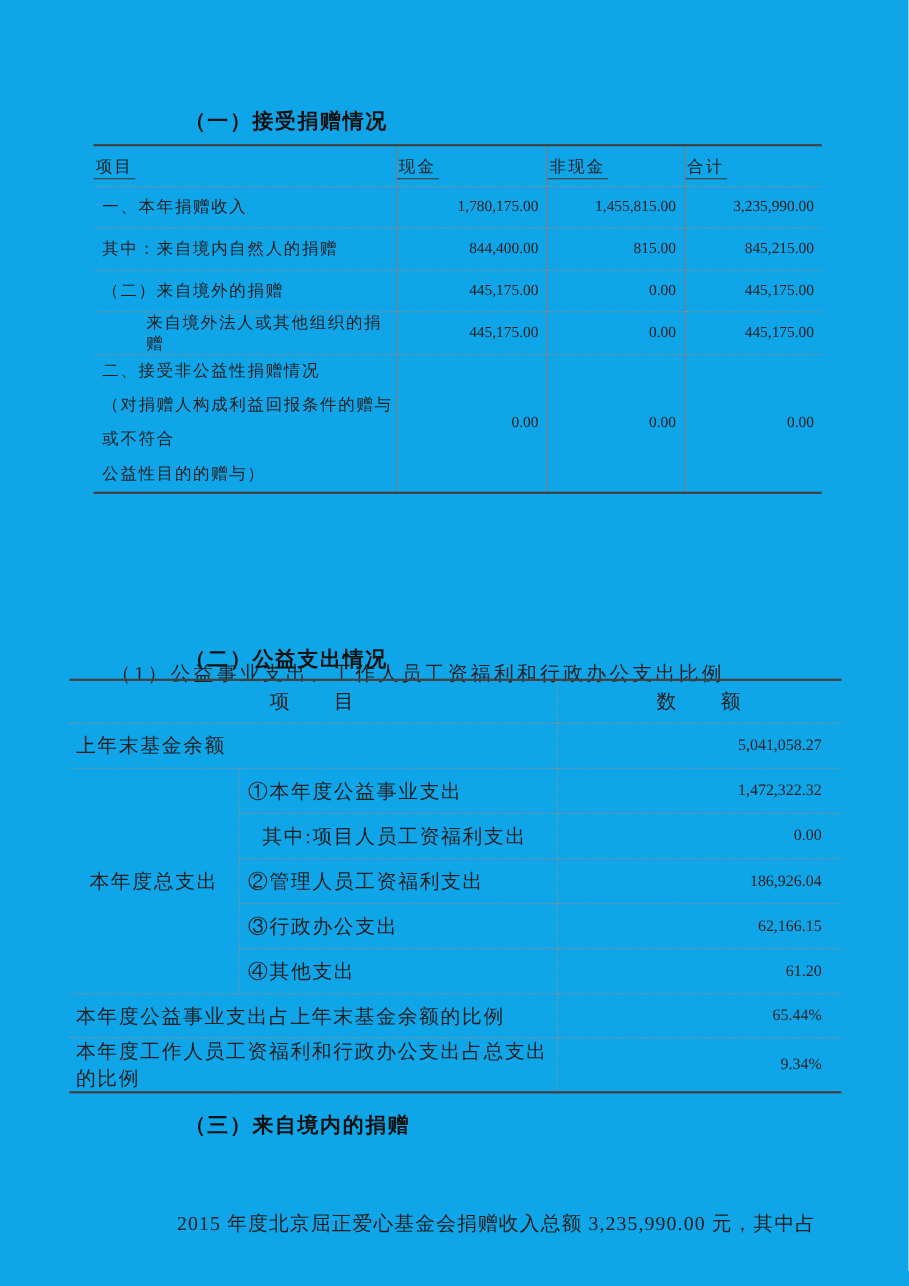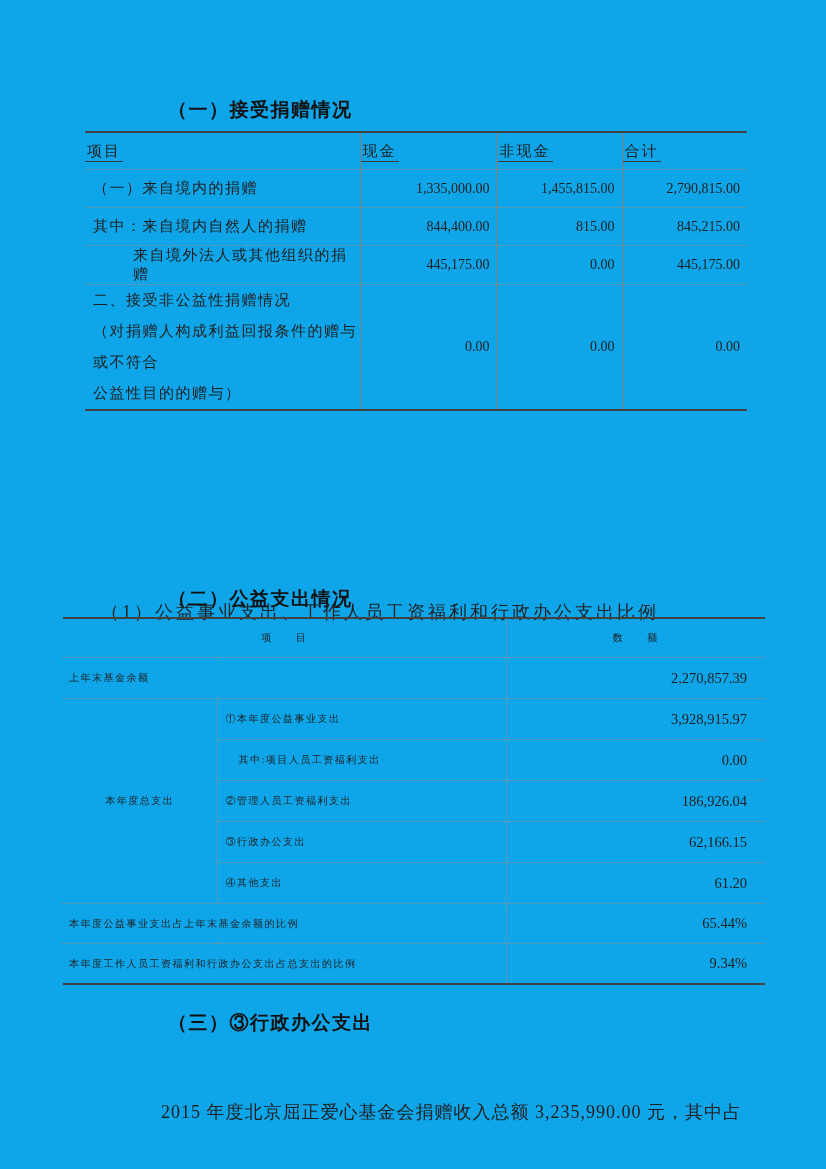--- a/index.html
+++ b/index.html
@@ -48,21 +48,21 @@
   .t1 .hu{border-bottom:1px solid #3c3c3c;padding:0 2px 2px 2px;letter-spacing:2px;}
   .t1 .drow td{height:37px;}
   .t1 td.lbl{padding-left:8px;}
   .t1 td.lbl-indent{padding-left:48px;}
   .t1 .lastrow td{height:94px;}
   .t1 .multiline{line-height:31px;}
 
   
   .t2{left:63px;top:617px;width:702px;
       border-top:2px solid #414141;border-bottom:2px solid #414141;}
-  .t2 td{border:1px dotted #8f8f8f;font-size:10px;letter-spacing:1.5px;}
+  .t2 td{border:1px dotted #8f8f8f;font-size:18px;letter-spacing:1.5px;}
   .t2 tr:first-child td{border-top:none;}
   .t2 tr:last-child td{border-bottom:none;}
   .t2 td:first-child{border-left:none;}
   .t2 td:last-child{border-right:none;}
   .t2 td.num{font-size:14.5px;letter-spacing:0;text-align:right;padding-right:18px;}
   .t2 .hrow td{height:38px;text-align:center;}
   .t2 .orow td{height:40px;}
   .t2 .srow td{height:40px;}
   .t2 .rrow td{height:39px;}
   .t2 td.lbl{padding-left:6px;}
@@ -85,30 +85,36 @@
         <col style="width:125px">
       </colgroup>
     <tbody>
         <tr class="hrow">
       <td><span class="hu">项目</span></td>
       <td><span class="hu">现金</span></td>
       <td><span class="hu">非现金</span></td>
       <td><span class="hu">合计</span></td>
     </tr>
     <tr class="drow">
-      <td class="lbl">（一）来自境内的捐赠</td>
-      <td class="num">1,335,000.00</td>
+      <td class="lbl">一、本年捐赠收入</td>
+      <td class="num">1,780,175.00</td>
       <td class="num">1,455,815.00</td>
-      <td class="num">2,790,815.00</td>
+      <td class="num">3,235,990.00</td>
     </tr>
     <tr class="drow">
       <td class="lbl">其中：来自境内自然人的捐赠</td>
       <td class="num">844,400.00</td>
       <td class="num">815.00</td>
       <td class="num">845,215.00</td>
+    </tr>
+    <tr class="drow">
+      <td class="lbl">（二）来自境外的捐赠</td>
+      <td class="num">445,175.00</td>
+      <td class="num">0.00</td>
+      <td class="num">445,175.00</td>
     </tr>
     <tr class="drow">
       <td class="lbl-indent">来自境外法人或其他组织的捐赠</td>
       <td class="num">445,175.00</td>
       <td class="num">0.00</td>
       <td class="num">445,175.00</td>
     </tr>
     <tr class="lastrow">
       <td class="lbl multiline">
         <div>二、接受非公益性捐赠情况</div>
@@ -131,26 +137,26 @@
         <col style="width:289px">
         <col style="width:259px">
       </colgroup>
     <tbody>
         <tr class="hrow">
       <td colspan="2">项　　目</td>
       <td>数　　额</td>
     </tr>
     <tr class="orow">
       <td colspan="2" class="lbl">上年末基金余额</td>
-      <td class="num">2,270,857.39</td>
+      <td class="num">5,041,058.27</td>
     </tr>
     <tr class="srow">
       <td rowspan="5" class="groupcell">本年度总支出</td>
       <td class="item">①本年度公益事业支出</td>
-      <td class="num">3,928,915.97</td>
+      <td class="num">1,472,322.32</td>
     </tr>
     <tr class="srow">
       <td class="item-indent">其中:项目人员工资福利支出</td>
       <td class="num">0.00</td>
     </tr>
     <tr class="srow">
       <td class="item">②管理人员工资福利支出</td>
       <td class="num">186,926.04</td>
     </tr>
     <tr class="srow">
@@ -165,16 +171,16 @@
       <td colspan="2" class="lbl">本年度公益事业支出占上年末基金余额的比例</td>
       <td class="num">65.44%</td>
     </tr>
     <tr class="rrow">
       <td colspan="2" class="lbl">本年度工作人员工资福利和行政办公支出占总支出的比例</td>
       <td class="num">9.34%</td>
     </tr>
   </tbody>
     </table>
 
-  <div class="sec-title" style="left:168px;top:1010px;">（三）③行政办公支出</div>
+  <div class="sec-title" style="left:168px;top:1010px;">（三）来自境内的捐赠</div>
   <div class="paragraph" style="left:161px;top:1100px;">2015 年度北京屈正爱心基金会捐赠收入总额 3,235,990.00 元，其中占</div>
 
 </div>
 
 </body></html>

